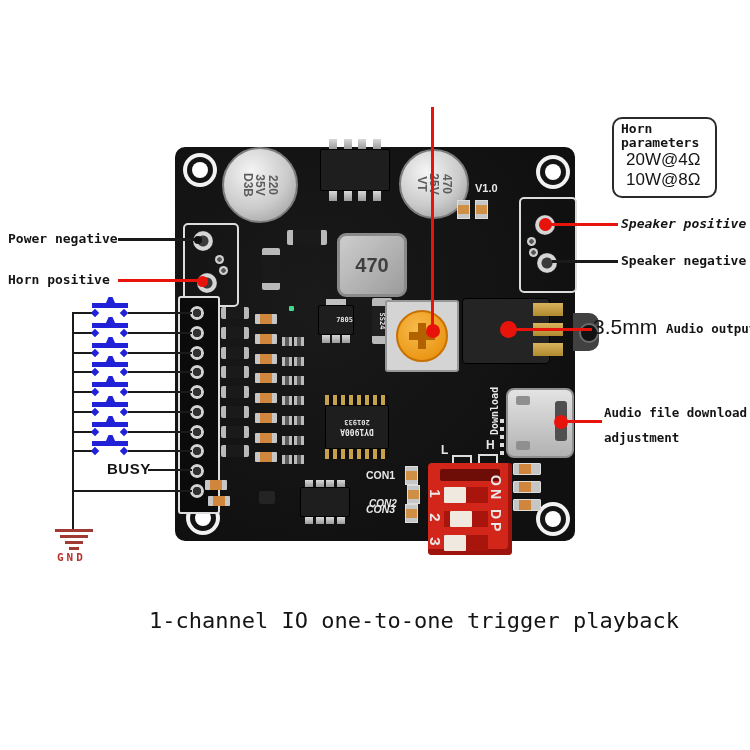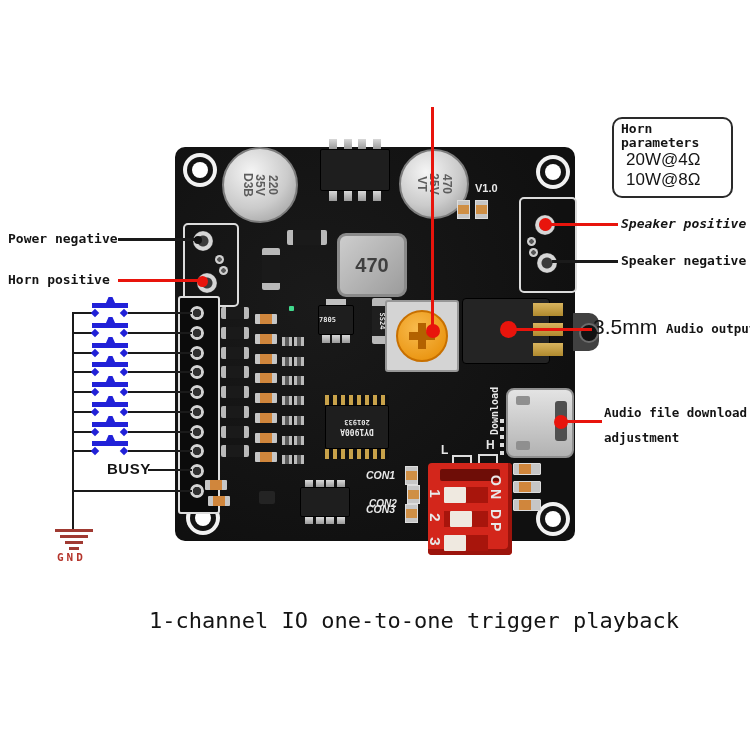--- a/index.html
+++ b/index.html
@@ -115,21 +115,21 @@
 
     <div class="a" style="left:112px;top:83px;width:40px;height:15px;border-radius:2px;background:linear-gradient(90deg,#b9b9b9 0 6px,#1a1a1a 6px 34px,#b9b9b9 34px);"></div>
     <div class="a" style="left:87px;top:101px;width:18px;height:42px;border-radius:2px;background:linear-gradient(180deg,#b9b9b9 0 7px,#1a1a1a 7px 35px,#b9b9b9 35px);"></div>
 
     <div class="a" style="left:113px;top:158px;width:7px;height:11px;background:#1a1a1a;">
       <div style="width:5px;height:5px;margin:1px auto;background:#41d98d;border-radius:1px;"></div>
     </div>
 
     <div class="a" style="left:143px;top:152px;width:36px;">
       <div style="width:20px;height:6px;margin:0 auto;background:#c0c0c0;"></div>
-      <div class="chipbody" style="height:28px;display:flex;align-items:center;justify-content:flex-start;">
+      <div class="chipbody" style="height:28px;display:flex;align-items:center;justify-content:flex-end;">
         <span class="silk" style="font-size:7px;">7805</span>
       </div>
       <div class="legs" style="padding:0 3px;">
           <span class="leg" style="height:8px;"></span>
           <span class="leg" style="height:8px;"></span>
           <span class="leg" style="height:8px;"></span>
         </div>
     </div>
 
     <div class="a" style="left:197px;top:151px;width:20px;height:46px;border-radius:2px;
@@ -187,21 +187,21 @@
           <span class="leg" style="height:7px;"></span>
           <span class="leg" style="height:7px;"></span>
           <span class="leg" style="height:7px;"></span>
         </div>
     </div>
 
     <div class="a" style="left:84px;top:344px;width:16px;height:13px;background:#242424;border-radius:2px;"></div>
     <div class="a res" style="left:30px;top:333px;"></div>
     <div class="a res" style="left:33px;top:349px;"></div>
 
-    <div class="a silk sans" style="left:191px;top:322px;font-size:10.5px;font-style:italic;">CON1</div>
+    <div class="a silk sans" style="left:191px;top:322px;font-size:10.5px;">CON1</div>
     <div class="a silk sans" style="left:194px;top:339px;font-size:10px;font-style:italic;margin-top:12px;">CON2</div>
     <div class="a silk sans" style="left:191px;top:356px;font-size:10.5px;font-style:italic;">CON3</div>
     <div class="a vres" style="left:230px;top:319px;"></div>
     <div class="a vres" style="left:232px;top:338px;"></div>
     <div class="a vres" style="left:230px;top:357px;"></div>
 
     <div class="a silk sans" style="left:266px;top:296px;font-size:12px;">L</div>
     <div class="a silk sans" style="left:311px;top:291px;font-size:12px;">H</div>
     <div class="a" style="left:277px;top:308px;width:16px;height:14px;border:2px solid #ddd;"></div>
     <div class="a" style="left:303px;top:307px;width:16px;height:14px;border:2px solid #ddd;"></div>
@@ -330,21 +330,21 @@
       <div class="a dia" style="left: 92px; top: 448px;"></div>
       <div class="a dia" style="left: 121px; top: 448px;"></div>
       <div class="a bbar" style="left: 92px; top: 441px; width: 36px; height: 5px;"></div>
       <div class="a bbump" style="left: 104px; top: 435px; width: 13px; height: 6px;"></div>
     </div>
 
   <div class="a rl" style="left:431px;top:107px;width:3px;height:222px;"></div>
   <div class="a rdot" style="left:426px;top:324px;width:14px;height:14px;"></div>
 
 
-  <div class="a callout" style="left:612px;top:117px;width:94px;height:74px;padding:3px 16px 0 7px;">
+  <div class="a callout" style="left:612px;top:117px;width:94px;height:74px;padding:3px 0 0 7px;">
     <div class="mono b" style="font-size:13px;line-height:14px;">Horn</div>
     <div class="mono b" style="font-size:13px;line-height:14px;">parameters</div>
     <div class="sans" style="font-size:17px;line-height:20px;margin-left:5px;">20W@4Ω</div>
     <div class="sans" style="font-size:17px;line-height:20px;margin-left:5px;">10W@8Ω</div>
   </div>
 
   <div class="a mono b nw" style="left:8px;top:231px;font-size:13px;">Power negative</div>
   <div class="a bl" style="left:118px;top:238px;width:80px;height:2.5px;"></div>
   <div class="a kdot" style="left:194px;top:236px;width:8px;height:8px;"></div>
 

